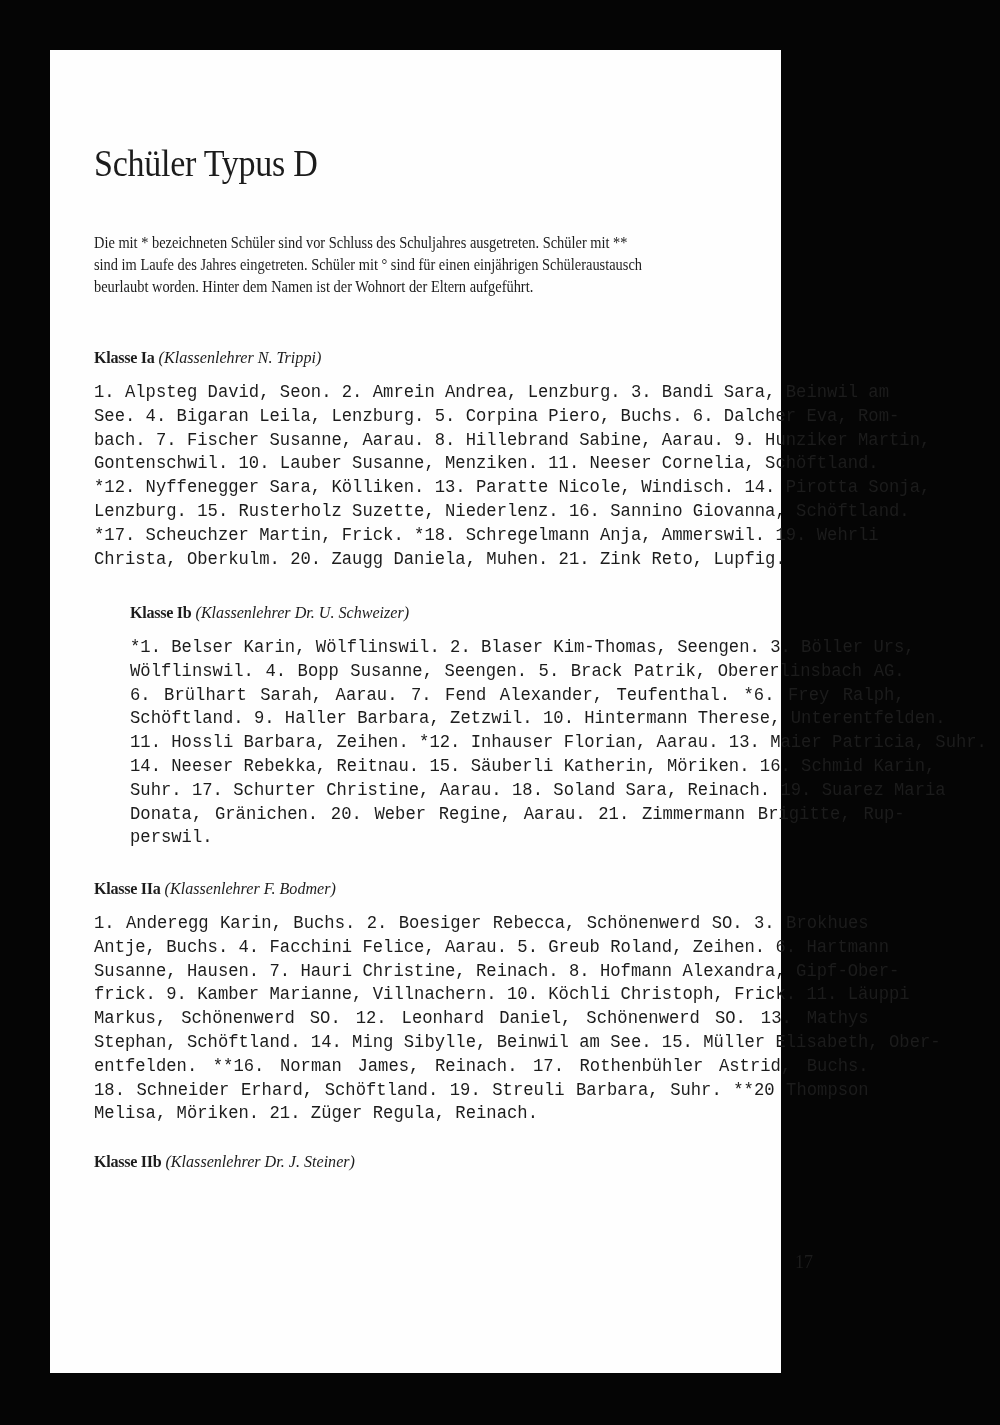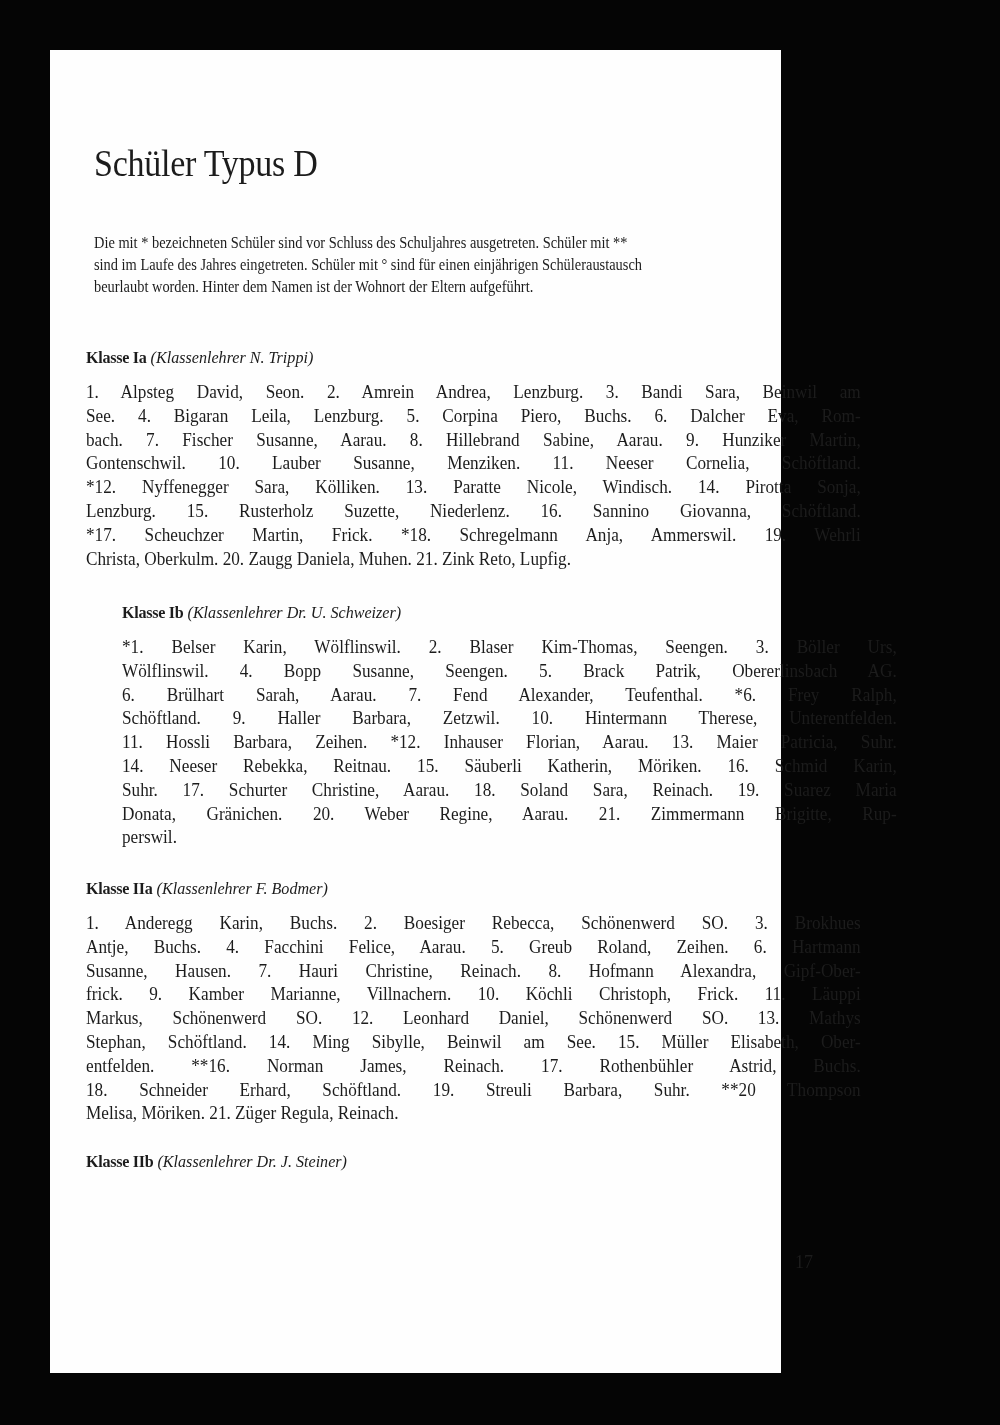--- a/index.html
+++ b/index.html
@@ -32,36 +32,37 @@
       position: absolute;
       left: 44px; top: 182px;
       width: 810px;
       margin: 0;
       font-size: 16px;
       line-height: 22px;
       transform: scaleX(0.9);
       transform-origin: left top;
     }
     .intro span { display: block; white-space: nowrap; }
-    .section { position: absolute; left: 36px; width: 775px; }
+    .section { position: absolute; left: 44px; width: 775px; }
     .class-heading {
       margin: 0;
       font-size: 17.5px;
       line-height: 22px;
       font-weight: normal;
       transform: scaleX(0.92);
       transform-origin: left top;
       white-space: nowrap;
     }
     .class-heading .klasse { font-weight: bold; letter-spacing: -0.3px; }
     .class-heading .teacher { font-style: italic; }
     .roster {
       margin: 13px 0 0 0;
       font-size: 18.5px;
       line-height: 23.8px;
+      font-family: Liberation Mono, monospace;
     }
     .roster .line {
       display: block;
       white-space: nowrap;
       text-align: justify;
       text-align-last: justify;
       width: 775px;
       transform: scaleX(0.93);
       transform-origin: left top;
       width: 833px;

